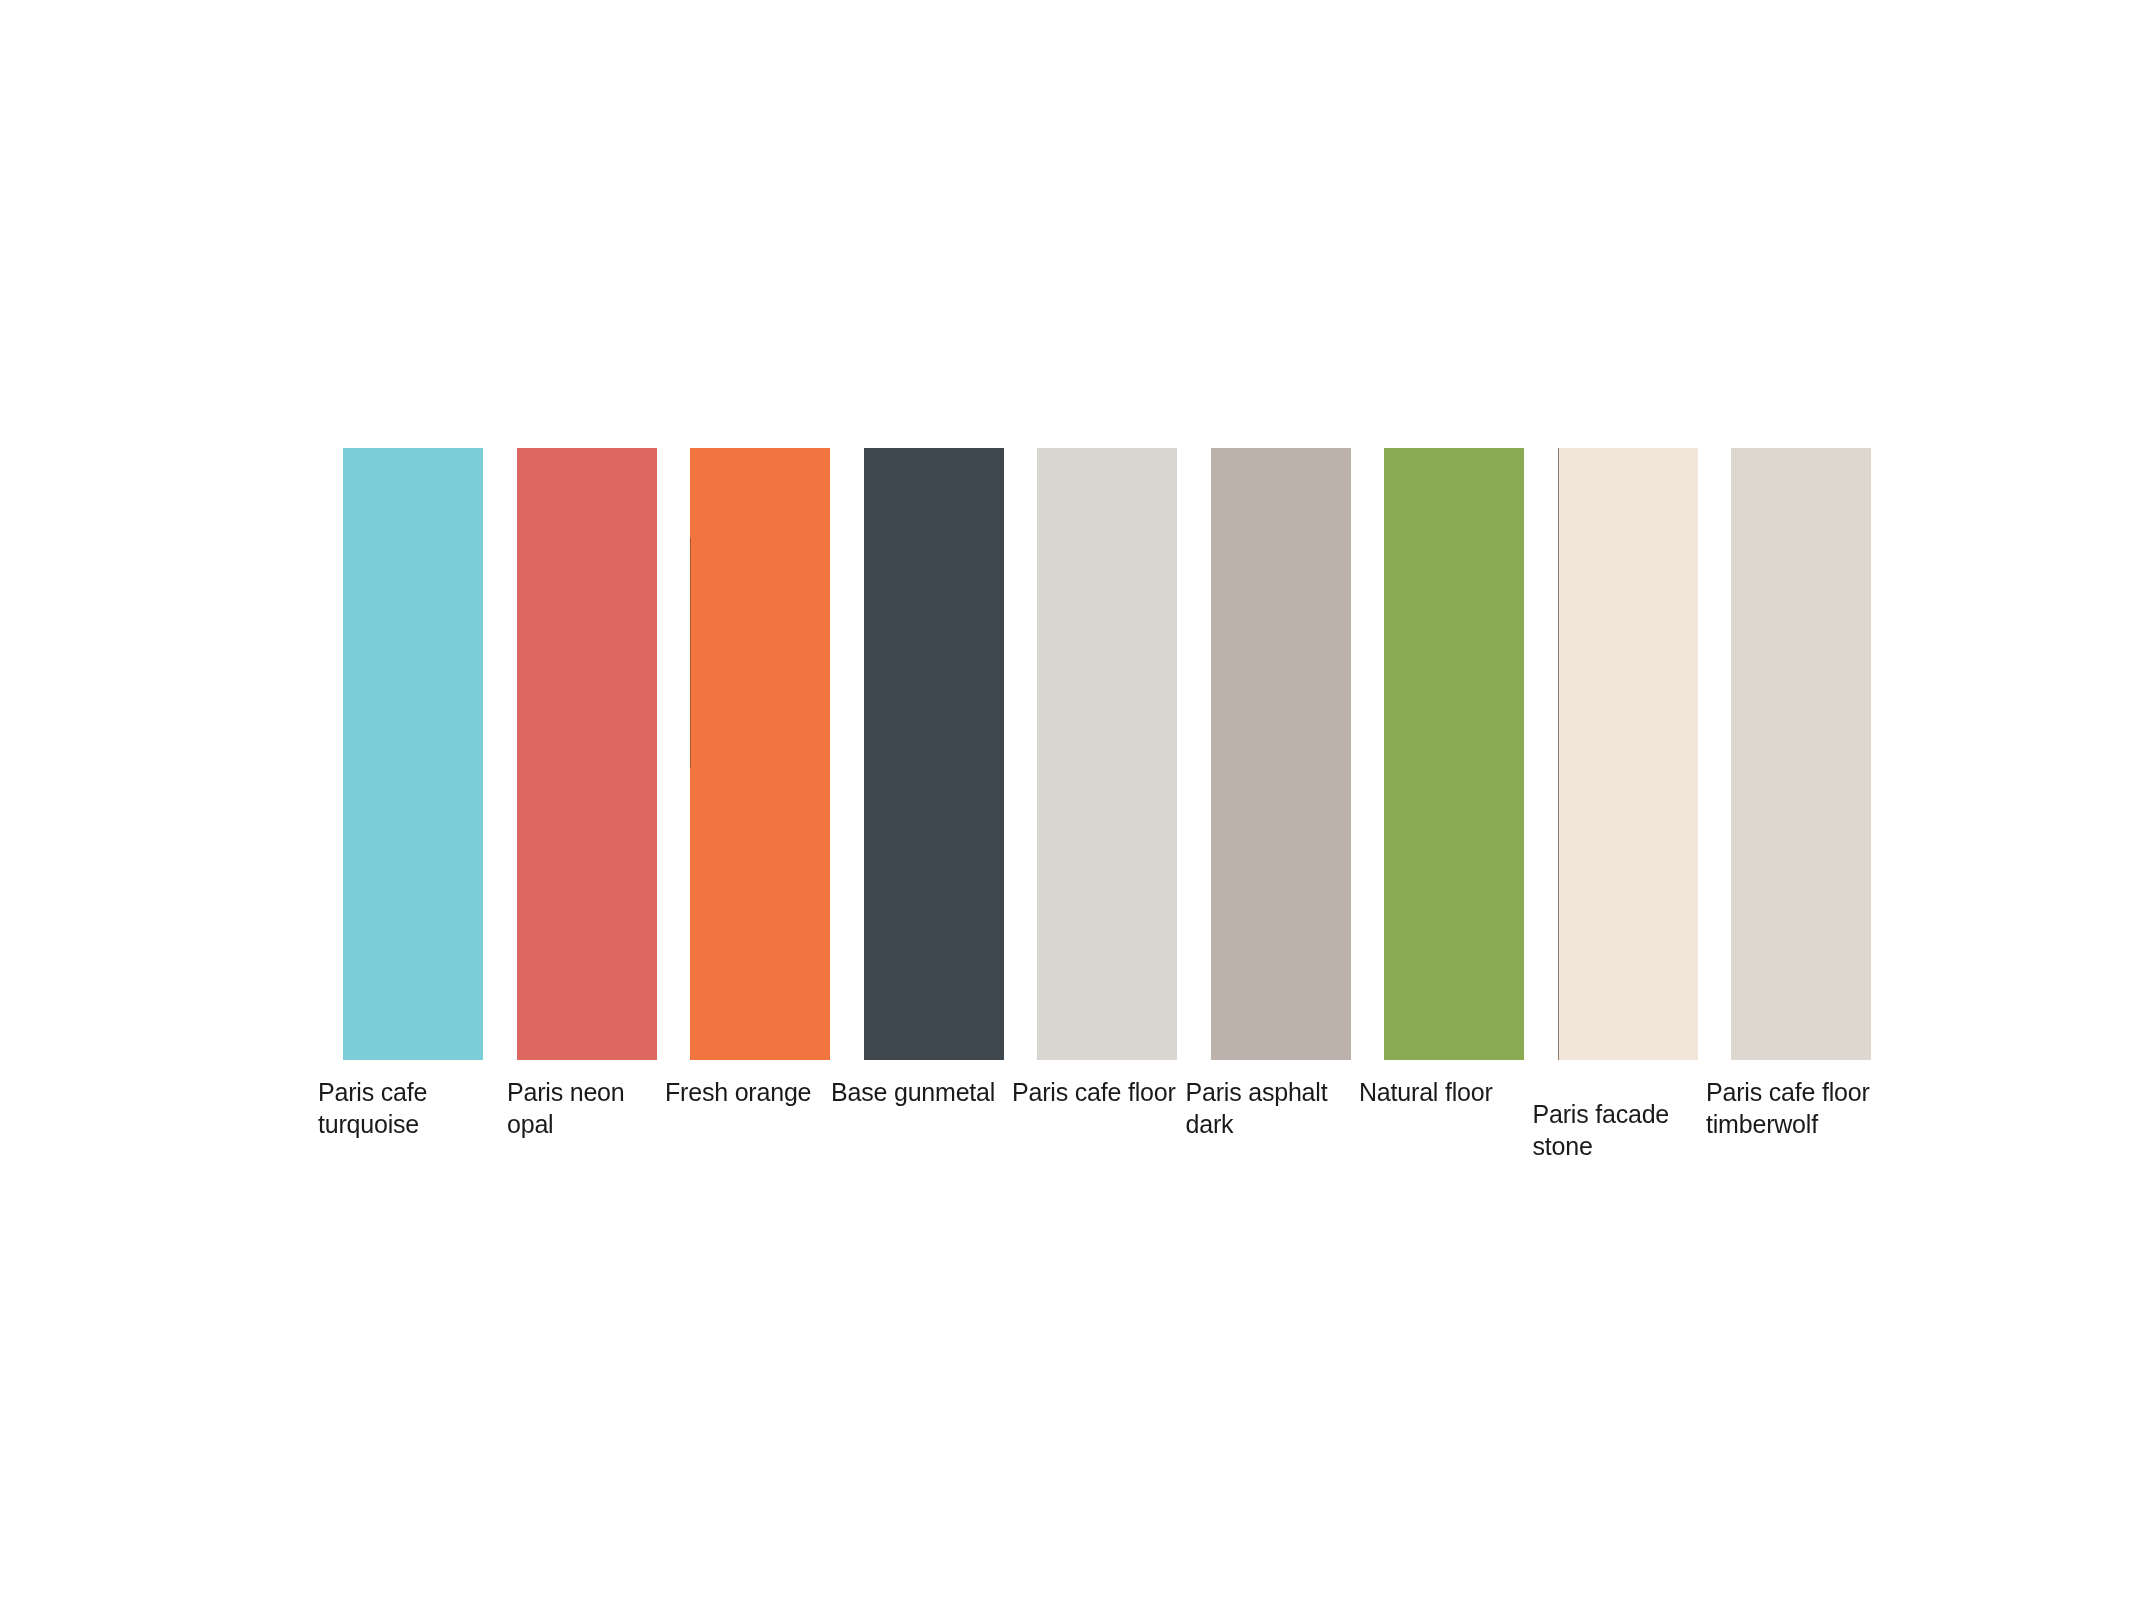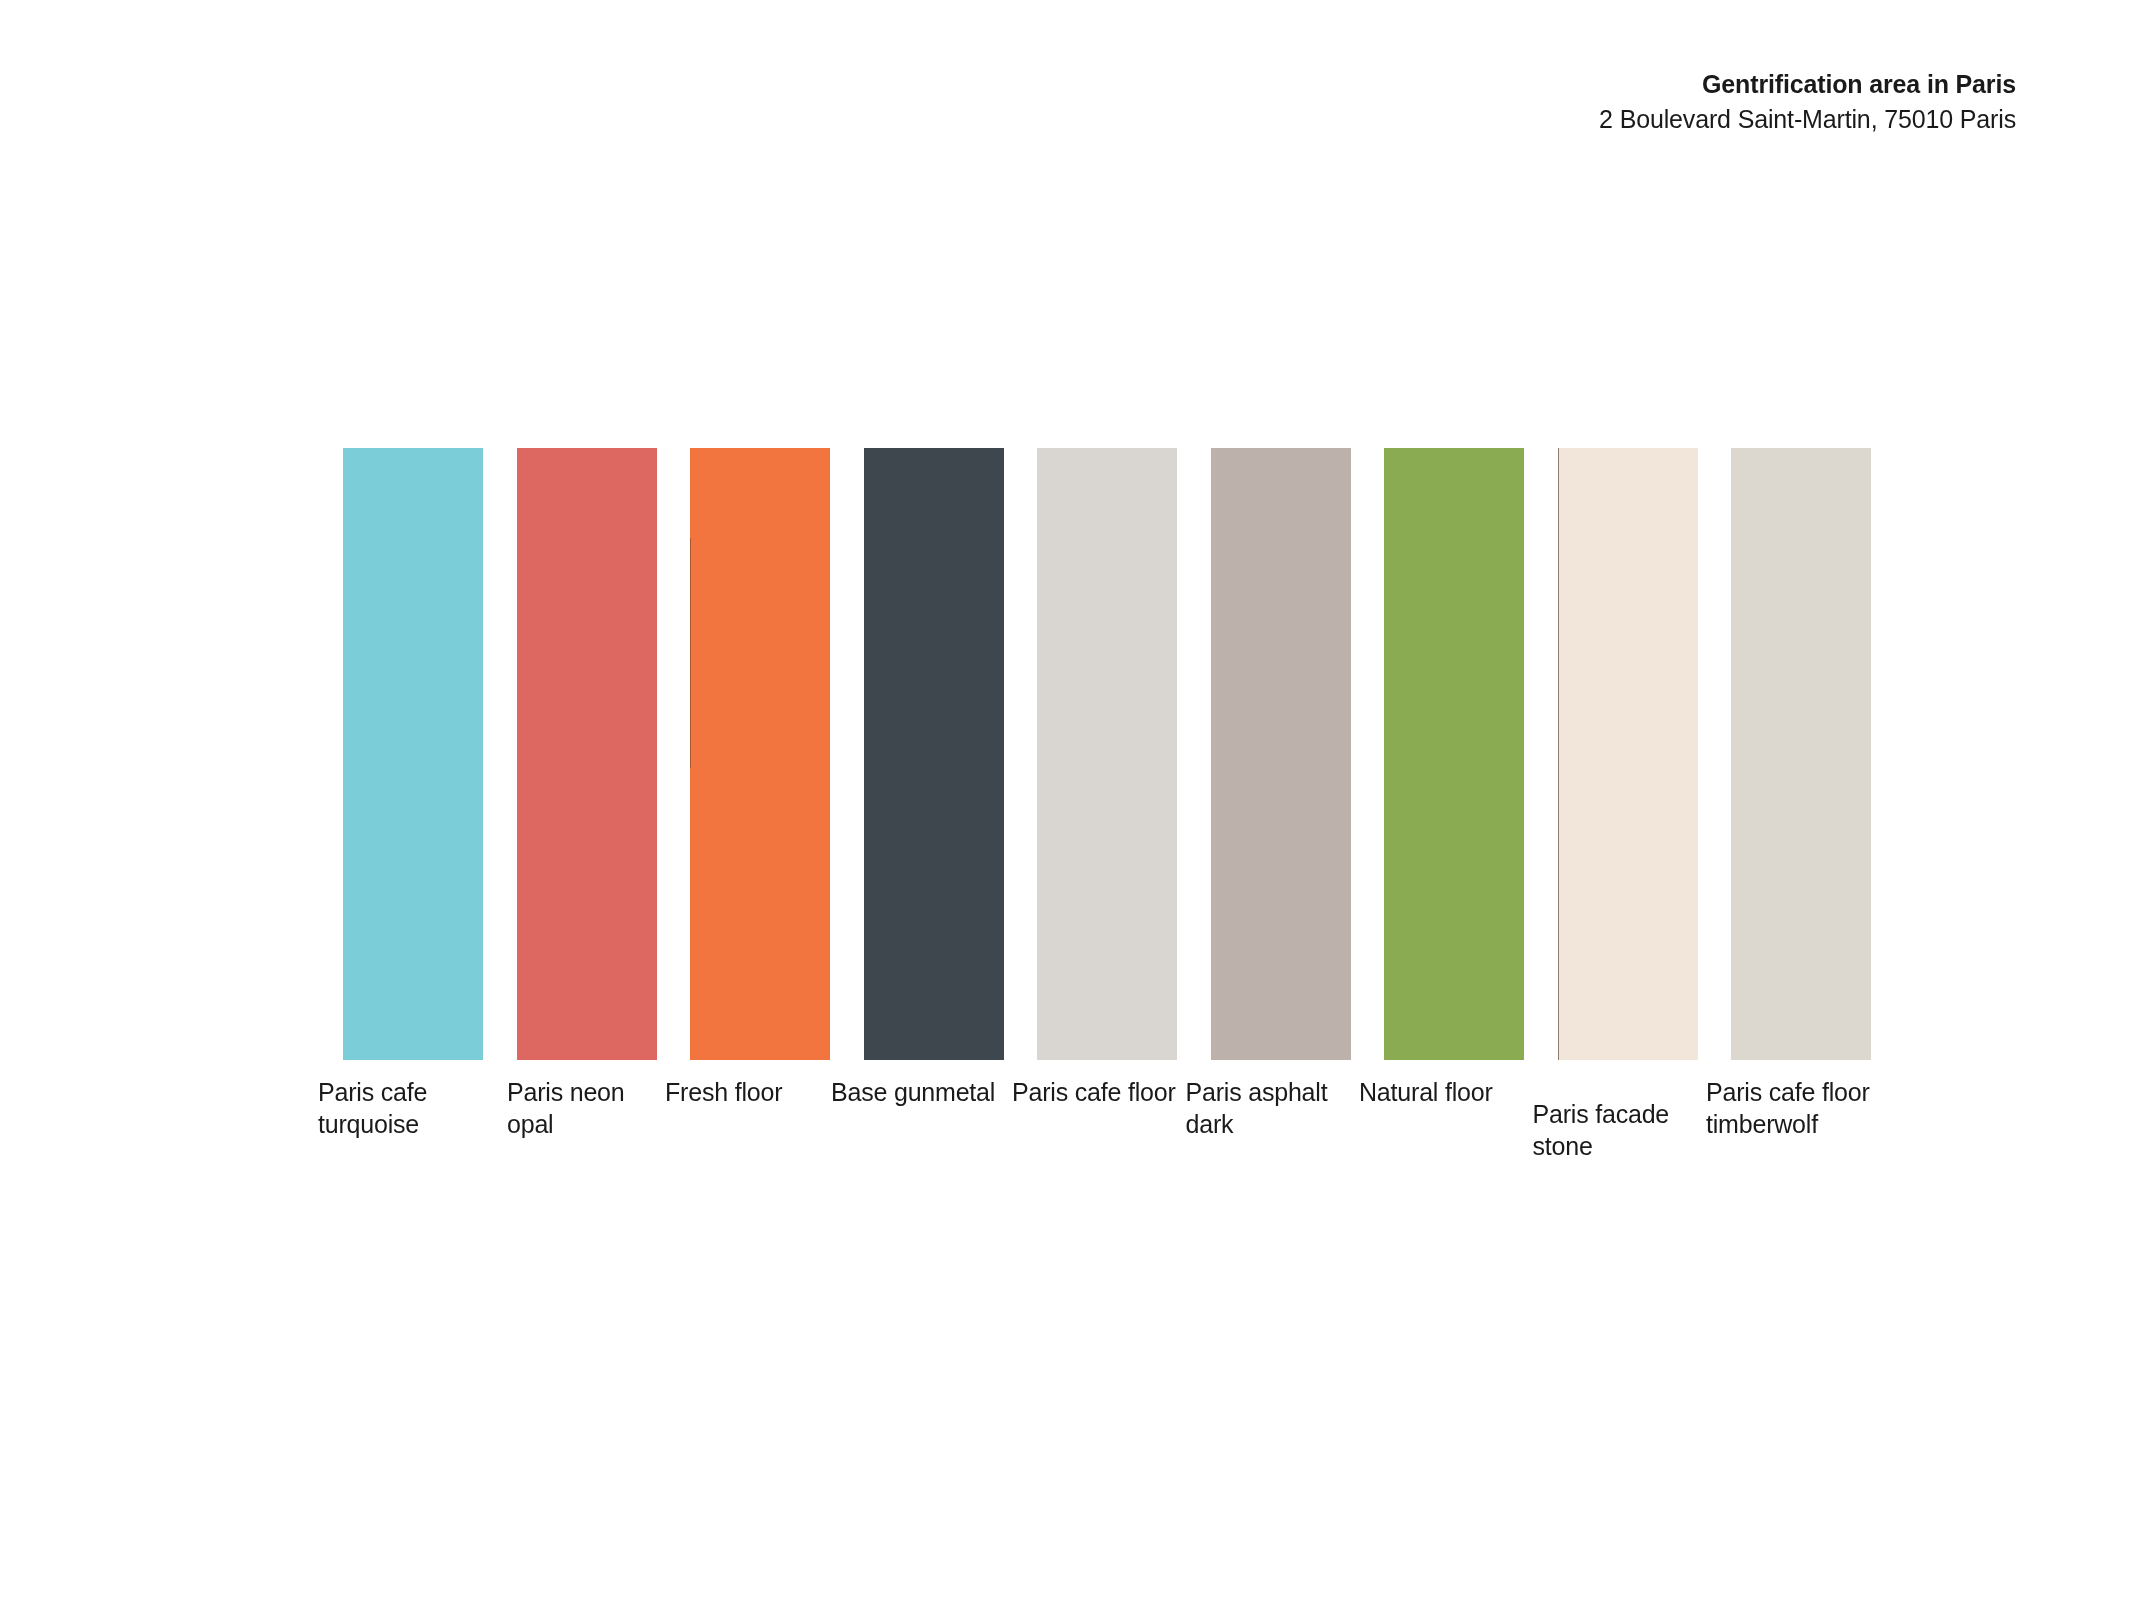--- a/index.html
+++ b/index.html
@@ -104,40 +104,36 @@
     color: #1a1a1a;
     letter-spacing: -0.2px;
     white-space: pre-line;
   }
 </style>
 </head>
 <body>
 
 <div id="page">
 
-  <div class="header">
-    <div class="header-title">Gentrification area in Paris</div>
-    <div class="header-subtitle">2 Boulevard Saint-Martin, 75010 Paris</div>
-  </div>
 
   <div class="palette">
       <div class="swatch-col" style="left: 0px;">
         <div class="swatch-chip" style="background: rgb(123, 206, 216);"></div>
       </div>
       <div class="label" style="left: -25px; width: 190px;">Paris cafe
 turquoise</div>
       <div class="swatch-col" style="left: 173.5px;">
         <div class="swatch-chip" style="background: rgb(221, 104, 97);"></div>
       </div>
       <div class="label" style="left: 164px; width: 190px;">Paris neon
 opal</div>
       <div class="swatch-col" style="left: 347px;">
         <div class="swatch-chip edge-line-soft" style="background: rgb(242, 116, 62);"></div>
       </div>
-      <div class="label" style="left: 322px; width: 190px;">Fresh floor</div>
+      <div class="label" style="left: 322px; width: 190px;">Fresh orange</div>
       <div class="swatch-col" style="left: 520.5px;">
         <div class="swatch-chip" style="background: rgb(62, 70, 78);"></div>
       </div>
       <div class="label" style="left: 488px; width: 190px;">Base gunmetal</div>
       <div class="swatch-col" style="left: 694px;">
         <div class="swatch-chip" style="background: rgb(217, 214, 209);"></div>
       </div>
       <div class="label" style="left: 669px; width: 190px;">Paris cafe floor</div>
       <div class="swatch-col" style="left: 867.5px;">
         <div class="swatch-chip" style="background: rgb(188, 177, 171);"></div>

